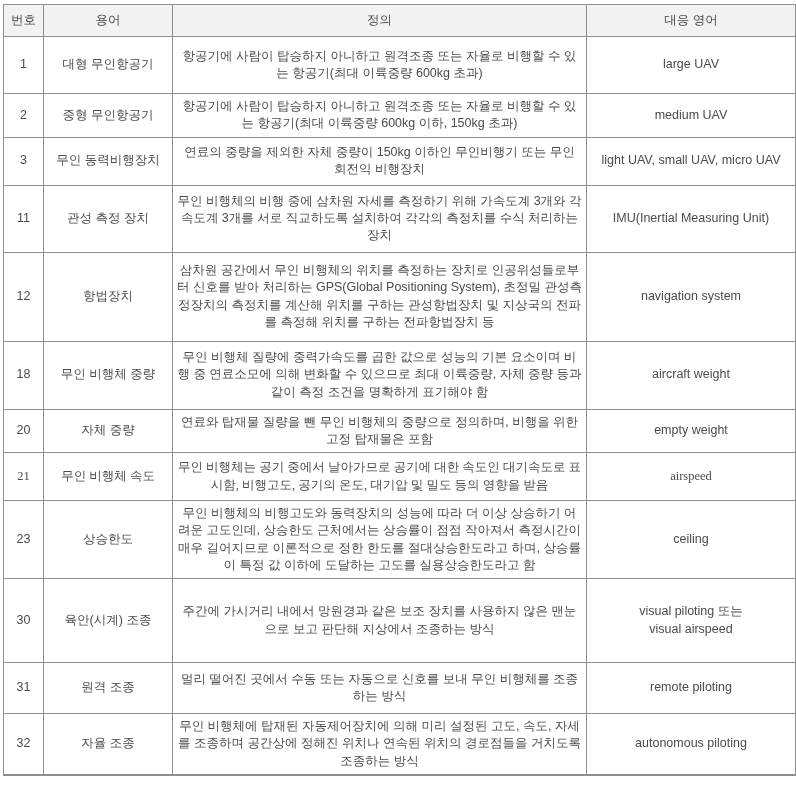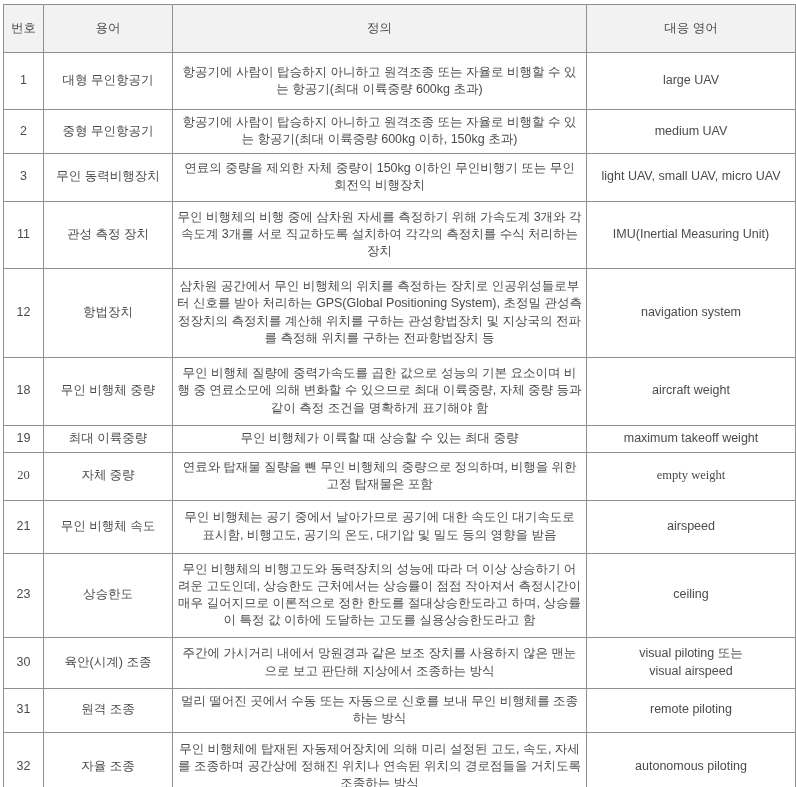--- a/index.html
+++ b/index.html
@@ -31,21 +31,21 @@
     font-size:12.5px;
     line-height:1.38;
     vertical-align:middle;
     overflow:hidden;
   }
   thead th{
     background:var(--header-bg,#f2f2f2);
     font-weight:normal;
     height:27px;
     text-align:center;
-    padding:10px 4px;
+    padding:2px 4px;
     color:var(--text,#4b4b4b);
   }
   td.cell-no,td.cell-term{
     text-align:center;
     padding:3px 4px;
   }
   td.cell-def{
     text-align:center;
     padding:4px 4px;
   }
@@ -119,26 +119,20 @@
         <td class="cell-def">삼차원 공간에서 무인 비행체의 위치를 측정하는 장치로 인공위성들로부터 신호를 받아 처리하는 GPS(Global Positioning System), 초정밀 관성측정장치의 측정치를 계산해 위치를 구하는 관성항법장치 및 지상국의 전파를 측정해 위치를 구하는 전파항법장치 등</td>
         <td class="cell-eng">navigation system</td>
       </tr>
       <tr>
         <td class="cell-no">18</td>
         <td class="cell-term">무인 비행체 중량</td>
         <td class="cell-def">무인 비행체 질량에 중력가속도를 곱한 값으로 성능의 기본 요소이며 비행 중 연료소모에 의해 변화할 수 있으므로 최대 이륙중량, 자체 중량 등과 같이 측정 조건을 명확하게 표기해야 함</td>
         <td class="cell-eng">aircraft weight</td>
       </tr>
       <tr>
-        <td class="cell-no">19</td>
-        <td class="cell-term">최대 이륙중량</td>
-        <td class="cell-def">무인 비행체가 이륙할 때 상승할 수 있는 최대 중량</td>
-        <td class="cell-eng">maximum takeoff weight</td>
-      </tr>
-      <tr>
         <td class="cell-no">20</td>
         <td class="cell-term">자체 중량</td>
         <td class="cell-def">연료와 탑재물 질량을 뺀 무인 비행체의 중량으로 정의하며, 비행을 위한 고정 탑재물은 포함</td>
         <td class="cell-eng">empty weight</td>
       </tr>
       <tr>
         <td class="cell-no">21</td>
         <td class="cell-term">무인 비행체 속도</td>
         <td class="cell-def">무인 비행체는 공기 중에서 날아가므로 공기에 대한 속도인 대기속도로 표시함, 비행고도, 공기의 온도, 대기압 및 밀도 등의 영향을 받음</td>
         <td class="cell-eng">airspeed</td>

